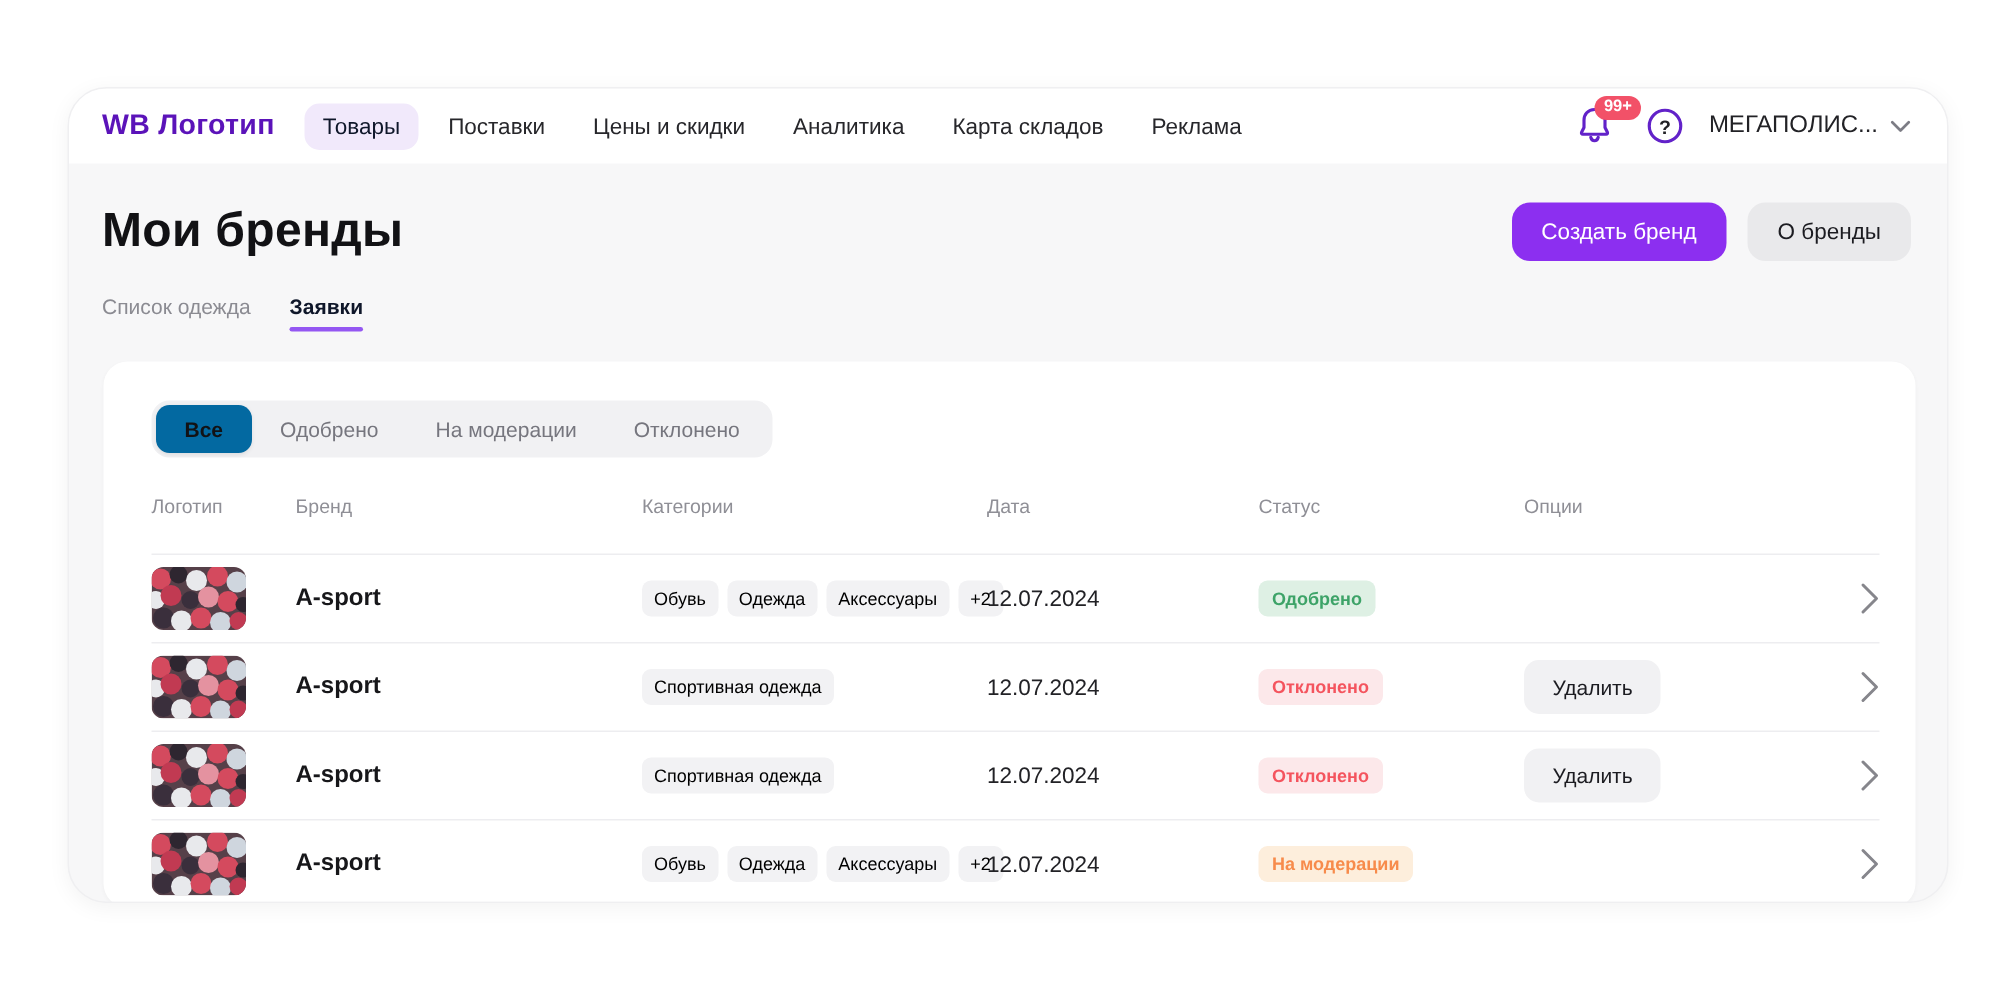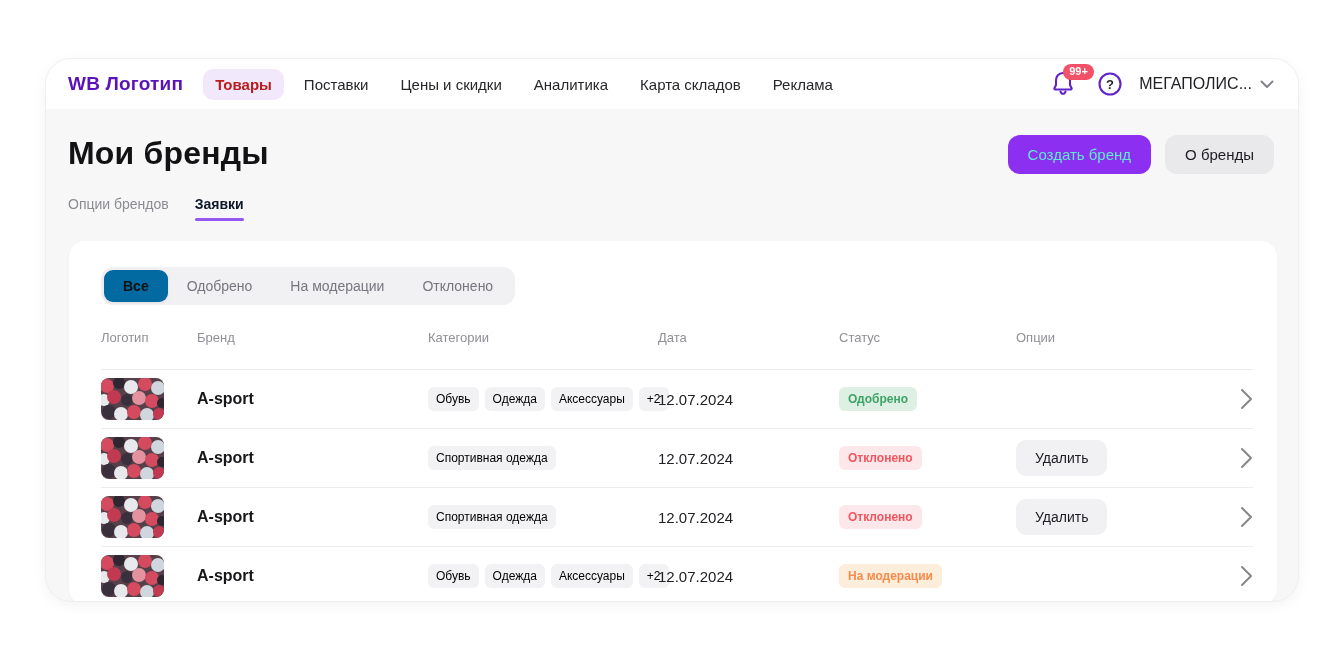--- a/index.html
+++ b/index.html
@@ -10,35 +10,35 @@
     background:#f7f7f8; border:1px solid #efeff1; border-radius:26px;
     box-shadow:0 3px 14px rgba(0,0,0,0.05); overflow:hidden; }
 
   
   .topnav { height:50px; background:#ffffff; display:flex; align-items:center;
     padding:0 24px 0 22px; }
   .logo { font-size:19px; font-weight:700; color:#5b13b9; letter-spacing:0.2px; margin-right:20px; white-space:nowrap; }
   .nav-items { display:flex; align-items:center; gap:8px; }
   .nav-item { font-size:15px; color:#27272b; padding:7px 12px; border-radius:10px;
     white-space:nowrap; cursor:pointer; }
-  .nav-item.active { color:#b91c1c; background:#f1e9fb; font-weight:700; }
+  .nav-item.active { color:#0f172a; background:#f1e9fb; font-weight:400; }
   .topnav-right { margin-left:auto; display:flex; align-items:center; gap:16px; }
   .bell-wrap { position:relative; width:30px; height:28px; cursor:pointer; }
   .badge-99 { position:absolute; top:-6px; left:12px; background:#f25168; color:#fff;
     font-size:11px; font-weight:700; border-radius:9px; padding:1px 6px 2px; line-height:13px; }
   .acct { display:flex; align-items:center; gap:8px; font-size:16px; color:#222226; cursor:pointer; white-space:nowrap; }
 
   
   .body-area { padding:26px 24px 0 22px; }
   .header-row { display:flex; align-items:flex-start; }
   .page-title { font-size:32px; font-weight:700; color:#121215; letter-spacing:0.2px; }
   .header-buttons { margin-left:auto; display:flex; gap:14px; }
   .btn { border:none; border-radius:12px; font-size:15px; font-weight:500;
     padding:11px 20px; cursor:pointer; font-family:"Liberation Sans", sans-serif; }
-  .btn-primary { background:#8c2ff0; color:#5eead4; }
+  .btn-primary { background:#8c2ff0; color:#ffffff; }
   .btn-secondary { background:#e9e9eb; color:#1c1c21; }
 
   .tabs { display:flex; gap:26px; margin-top:22px; }
   .tab { font-size:14px; color:#8b8b92; padding-bottom:9px; cursor:pointer; position:relative; }
   .tab.active { color:#0f172a; font-weight:700; }
   .tab.active::after { content:""; position:absolute; left:0; right:0; bottom:0;
     height:3px; border-radius:3px; background:#9457f2; }
 
   
   .card { margin:20px 0 0 1px; width:1208px; height:364px; background:#ffffff;
@@ -109,21 +109,21 @@
   <div class="body-area">
     <div class="header-row">
       <div class="page-title">Мои бренды</div>
       <div class="header-buttons">
         <button class="btn btn-primary">Создать бренд</button>
         <button class="btn btn-secondary">О бренды</button>
       </div>
     </div>
 
     <div class="tabs">
-      <div class="tab">Опции брендов</div>
+      <div class="tab">Список одежда</div>
       <div class="tab active">Заявки</div>
     </div>
 
     <div class="card">
 
       <div class="seg">
         <div class="seg-item active">Все</div>
         <div class="seg-item">Одобрено</div>
         <div class="seg-item">На модерации</div>
         <div class="seg-item">Отклонено</div>

